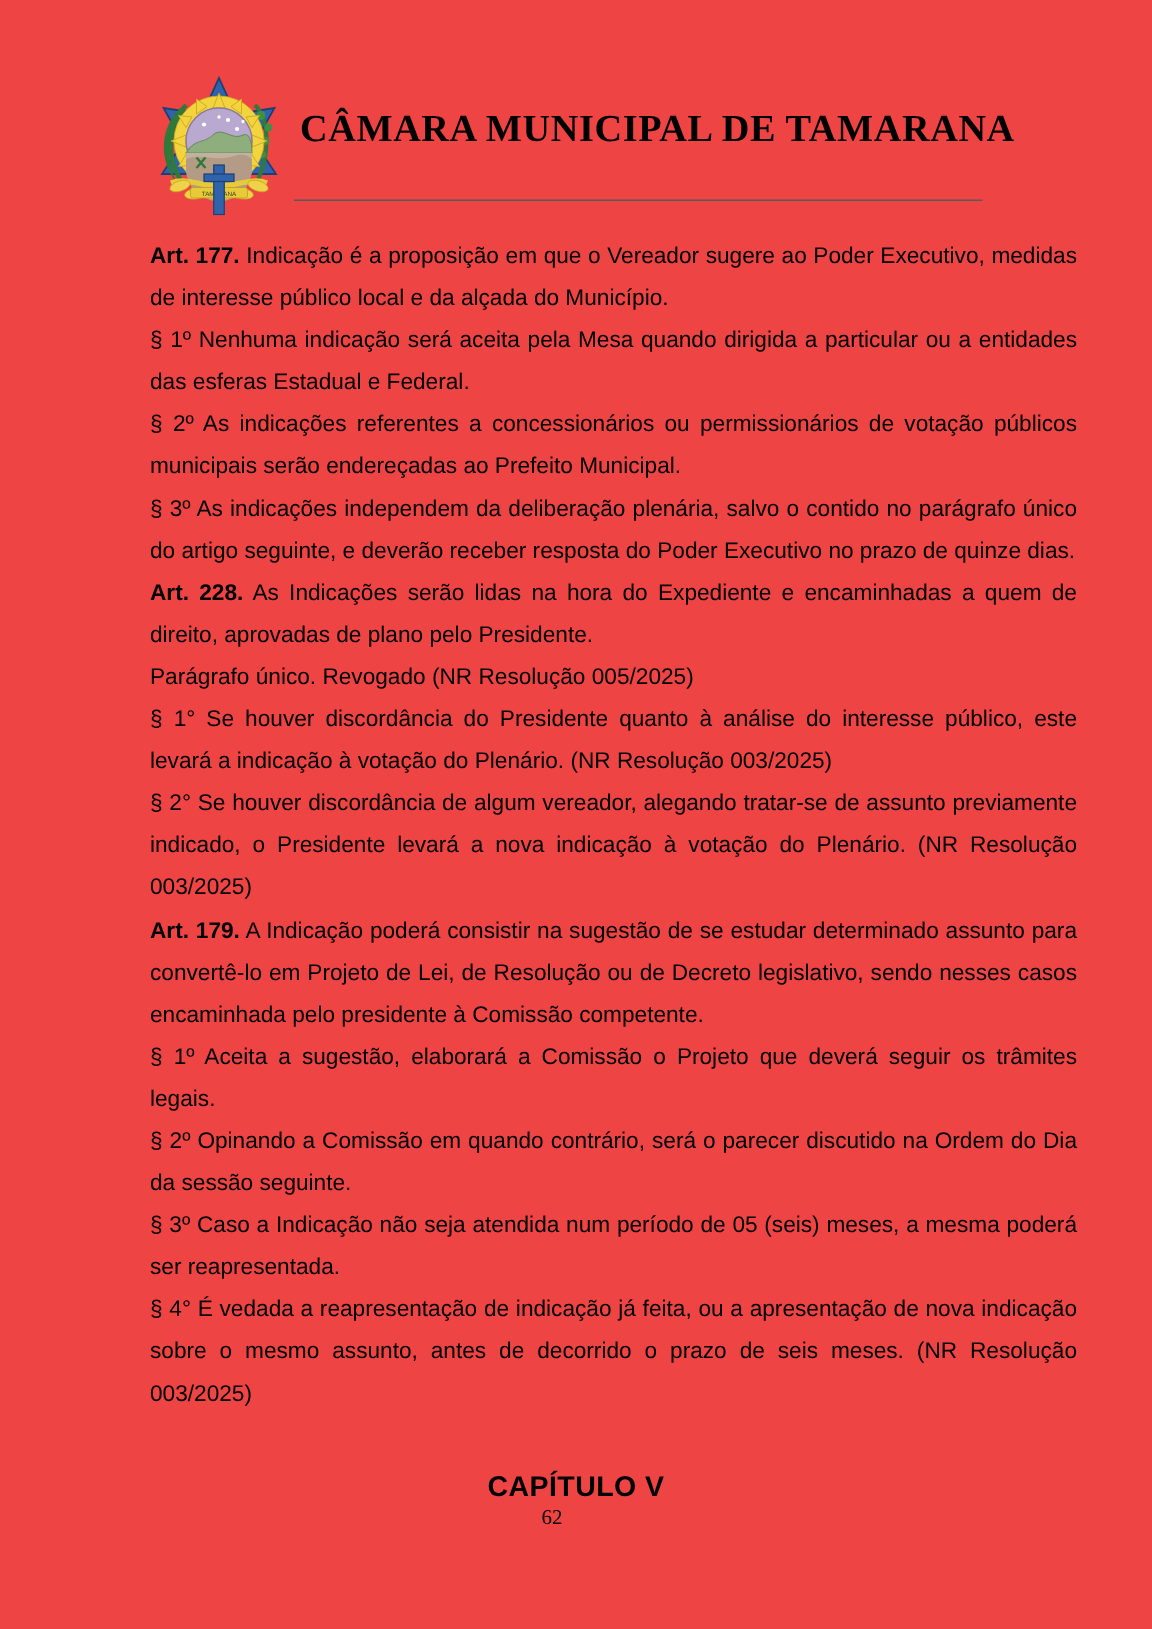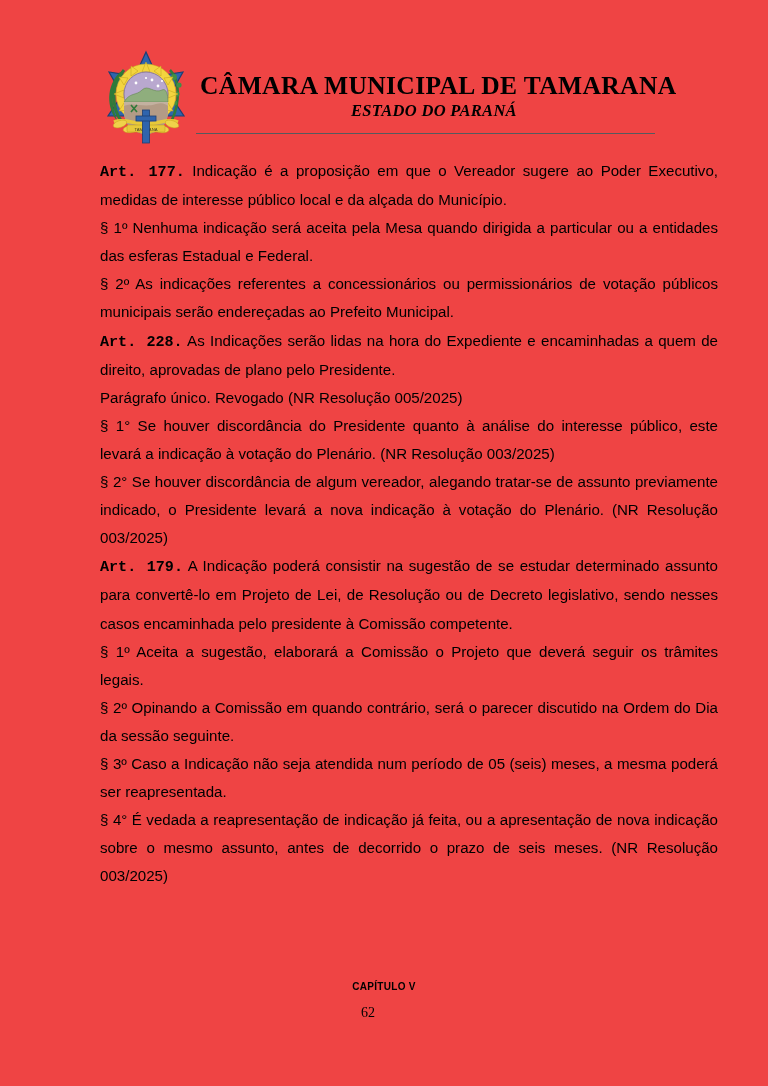--- a/index.html
+++ b/index.html
@@ -80,30 +80,30 @@
   }
   p.para {
     margin: 0;
     font-size: 15.1px;
     line-height: 28.1px;
     text-align: justify;
     text-justify: inter-word;
     color: #000;
     -webkit-font-smoothing: antialiased;
   }
-  p.para b { font-weight: bold; font-family: Liberation Mono, monospace; }
+  p.para b { font-weight: bold; }
 
   
   .chapter-title {
     position: absolute;
     left: 0;
     top: 981px;
     width: 768px;
     text-align: center;
-    font-size: 10px;
+    font-size: 19px;
     font-weight: bold;
     letter-spacing: 0.3px;
   }
   .page-number {
     position: absolute;
     left: 0;
     top: 1005px;
     width: 736px;
     text-align: center;
     font-family: "Liberation Serif", serif;
@@ -177,37 +177,39 @@
         <rect x="27" y="75" width="38" height="7" rx="1.5" fill="#e8c93a" stroke="#b99c1c" stroke-width="0.5"></rect>
         <text x="46" y="80.6" font-family="'Liberation Sans',sans-serif" font-size="4.2" text-anchor="middle" fill="#3a3a1f">TAMARANA</text>
 
         <rect x="42.5" y="60" width="7" height="33" fill="#2f64ad" stroke="#1d3f73" stroke-width="0.8"></rect>
         <rect x="36" y="66" width="20" height="5" fill="#2f64ad" stroke="#1d3f73" stroke-width="0.8"></rect>
       </svg>
     </div>
 
     <div class="header-titles">
       <div class="org-title">CÂMARA MUNICIPAL DE TAMARANA</div>
-      <div class="org-subtitle">ESTADO DO PARANÁ</div>
     </div>
   </div>
 
   <div class="header-rule"></div>
 
   <div class="content">
     <p class="para">
       <b>Art. 177.</b><span> Indicação é a proposição em que o Vereador sugere ao Poder Executivo, medidas de interesse público local e da alçada do Município.</span>
     </p>
     <p class="para">
       <span>§ 1º Nenhuma indicação será aceita pela Mesa quando dirigida a particular ou a entidades das esferas Estadual e Federal.</span>
     </p>
     <p class="para">
       <span>§ 2º As indicações referentes a concessionários ou permissionários de votação públicos municipais serão endereçadas ao Prefeito Municipal.</span>
     </p>
     <p class="para">
+      <span>§ 3º As indicações independem da deliberação plenária, salvo o contido no parágrafo único do artigo seguinte, e deverão receber resposta do Poder Executivo no prazo de quinze dias.</span>
+    </p>
+    <p class="para">
       <b>Art. 228.</b><span> As Indicações serão lidas na hora do Expediente e encaminhadas a quem de direito, aprovadas de plano pelo Presidente.</span>
     </p>
     <p class="para">
       <span>Parágrafo único. Revogado (NR Resolução 005/2025)</span>
     </p>
     <p class="para">
       <span>§ 1° Se houver discordância do Presidente quanto à análise do interesse público, este levará a indicação à votação do Plenário. (NR Resolução 003/2025)</span>
     </p>
     <p class="para">
       <span>§ 2° Se houver discordância de algum vereador, alegando tratar-se de assunto previamente indicado, o Presidente levará a nova indicação à votação do Plenário. (NR Resolução 003/2025)</span>

